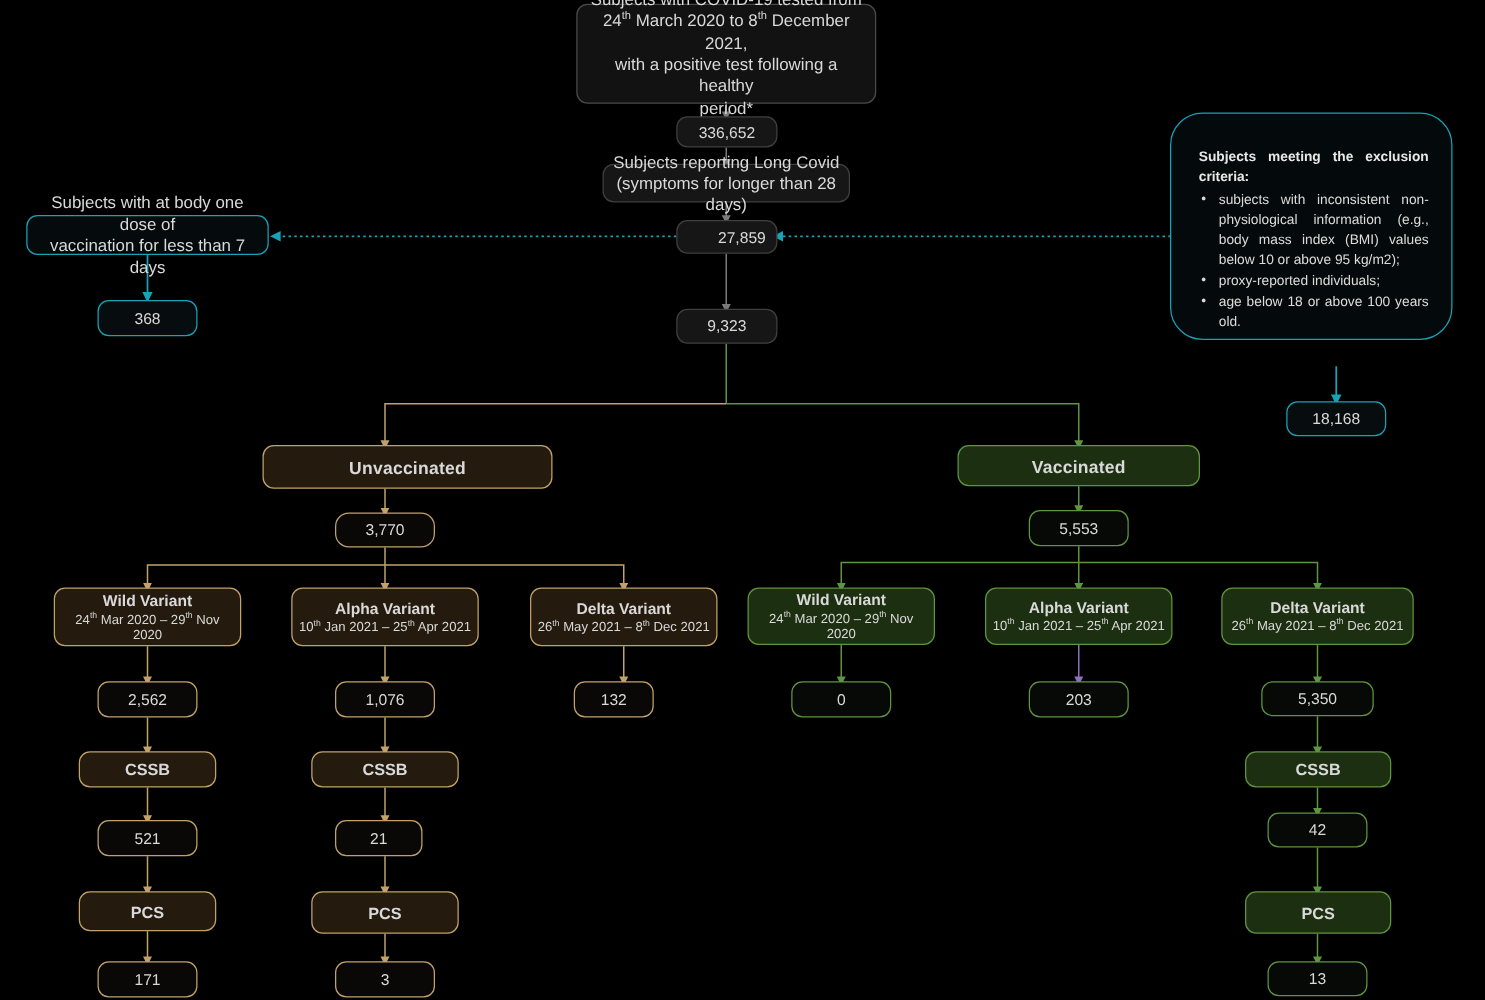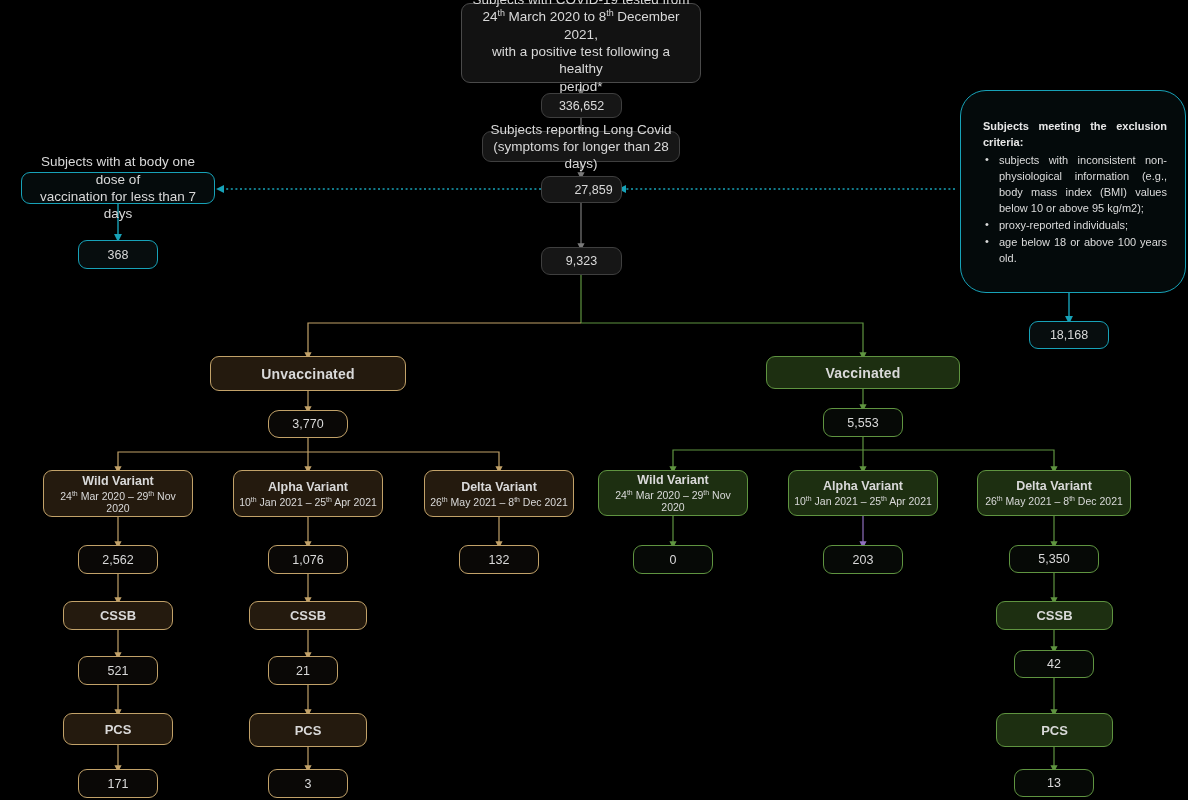--- a/index.html
+++ b/index.html
@@ -144,39 +144,39 @@
   </div>
 
   <div class="node pal-teal t-title" style="left:21px;top:172px;width:194px;height:32px;padding:2px 6px;">
     <span class="ln">Subjects with at body one dose of</span>
     <span class="ln">vaccination for less than 7 days</span>
   </div>
   <div class="node pal-tealn t-num" style="left:78px;top:240px;width:80px;height:29px;">
     <span>368</span>
   </div>
 
-  <div id="excl" style="left:960px;top:90px;width:226px;height:203px;">
+  <div id="excl" style="left:936px;top:90px;width:226px;height:182px;">
     <div class="ehead">Subjects meeting the exclusion criteria:</div>
     <ul>
       <li>
         <span class="just">subjects with inconsistent non-physiological information (e.g., body mass index (BMI) values below 10 or above 95 kg/m2);</span>
       </li>
       <li>
         <span class="just">proxy-reported individuals;</span>
       </li>
       <li>
         <span class="just">age below 18 or above 100 years old.</span>
       </li>
     </ul>
   </div>
   <div class="node pal-tealn t-num" style="left:1029px;top:321px;width:80px;height:28px;">
     <span>18,168</span>
   </div>
 
-  <div class="node pal-tanfill t-hdr" style="left:210px;top:356px;width:196px;height:35px;text-align:center;">
+  <div class="node pal-tanfill t-hdr" style="left:210px;top:356px;width:232px;height:35px;text-align:center;">
     <span>Unvaccinated</span>
   </div>
   <div class="node pal-tanbox t-num" style="left:268px;top:410px;width:80px;height:28px;border-radius:11px;">
     <span>3,770</span>
   </div>
 
   <div class="node pal-tanfill" style="left:43px;top:470px;width:150px;height:47px;padding:2px 4px;">
     <span class="t-var">Wild Variant</span>
     <span class="t-varsub">24<sup>th</sup> Mar 2020 – 29<sup>th</sup> Nov 2020</span>
   </div>
@@ -213,21 +213,21 @@
     <span>PCS</span>
   </div>
   <div class="node pal-tanbox t-num" style="left:268px;top:769px;width:80px;height:29px;">
     <span>3</span>
   </div>
 
   <div class="node pal-tanfill" style="left:424px;top:470px;width:150px;height:47px;padding:2px 4px;">
     <span class="t-var">Delta Variant</span>
     <span class="t-varsub">26<sup>th</sup> May 2021 – 8<sup>th</sup> Dec 2021</span>
   </div>
-  <div class="node pal-tanbox t-num" style="left:459px;top:545px;width:80px;height:29px;text-align:right;">
+  <div class="node pal-tanbox t-num" style="left:459px;top:545px;width:64px;height:29px;text-align:right;">
     <span>132</span>
   </div>
 
   <div class="node pal-grnfill t-hdr" style="left:766px;top:356px;width:194px;height:33px;">
     <span>Vaccinated</span>
   </div>
   <div class="node pal-grnbox t-num" style="left:823px;top:408px;width:80px;height:29px;">
     <span>5,553</span>
   </div>
 

